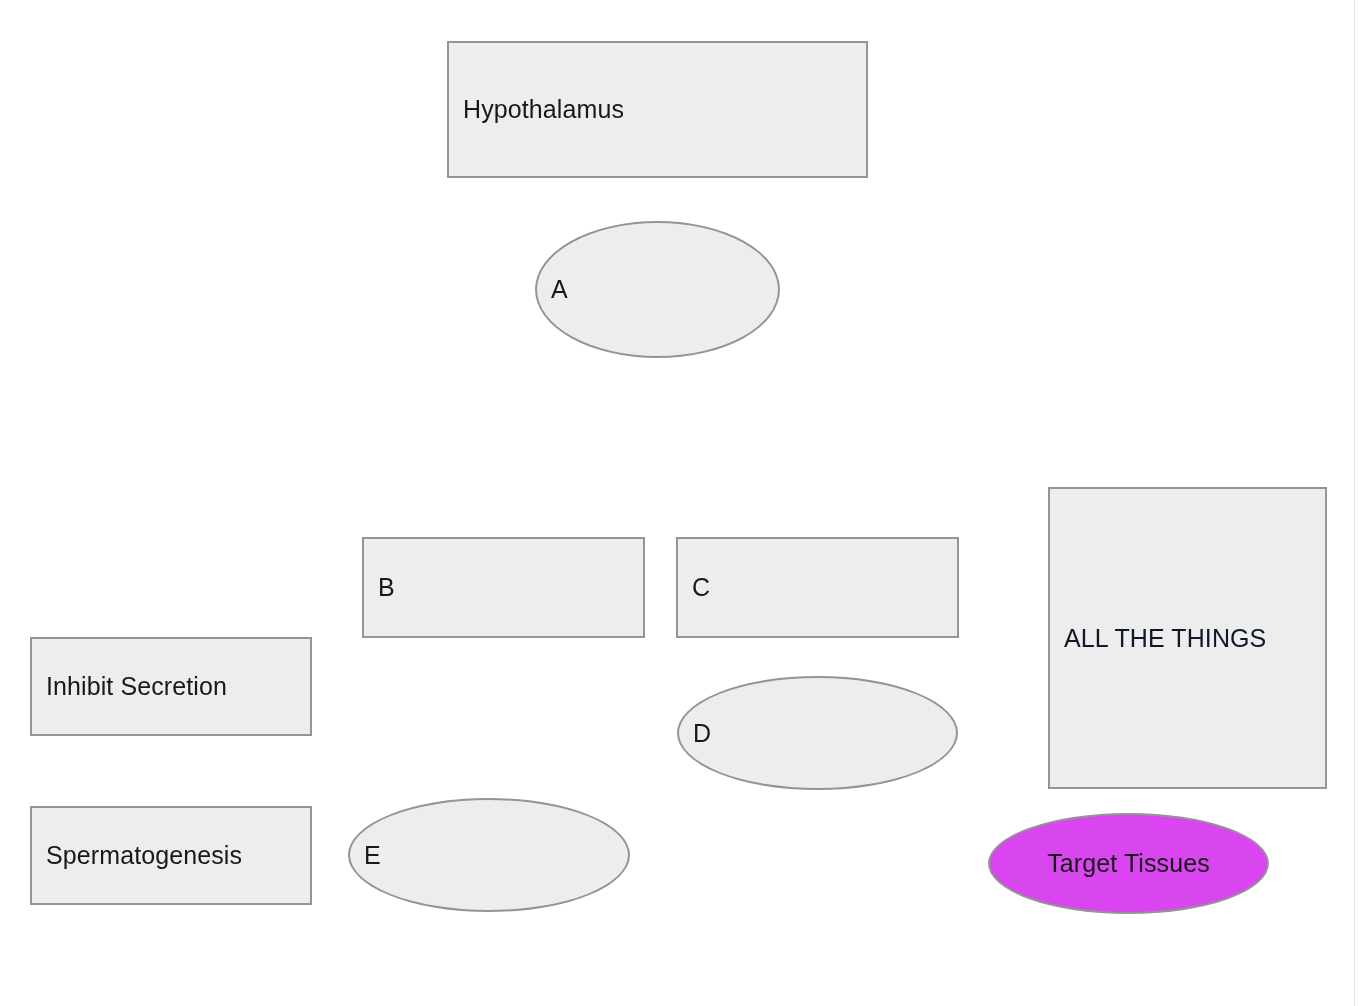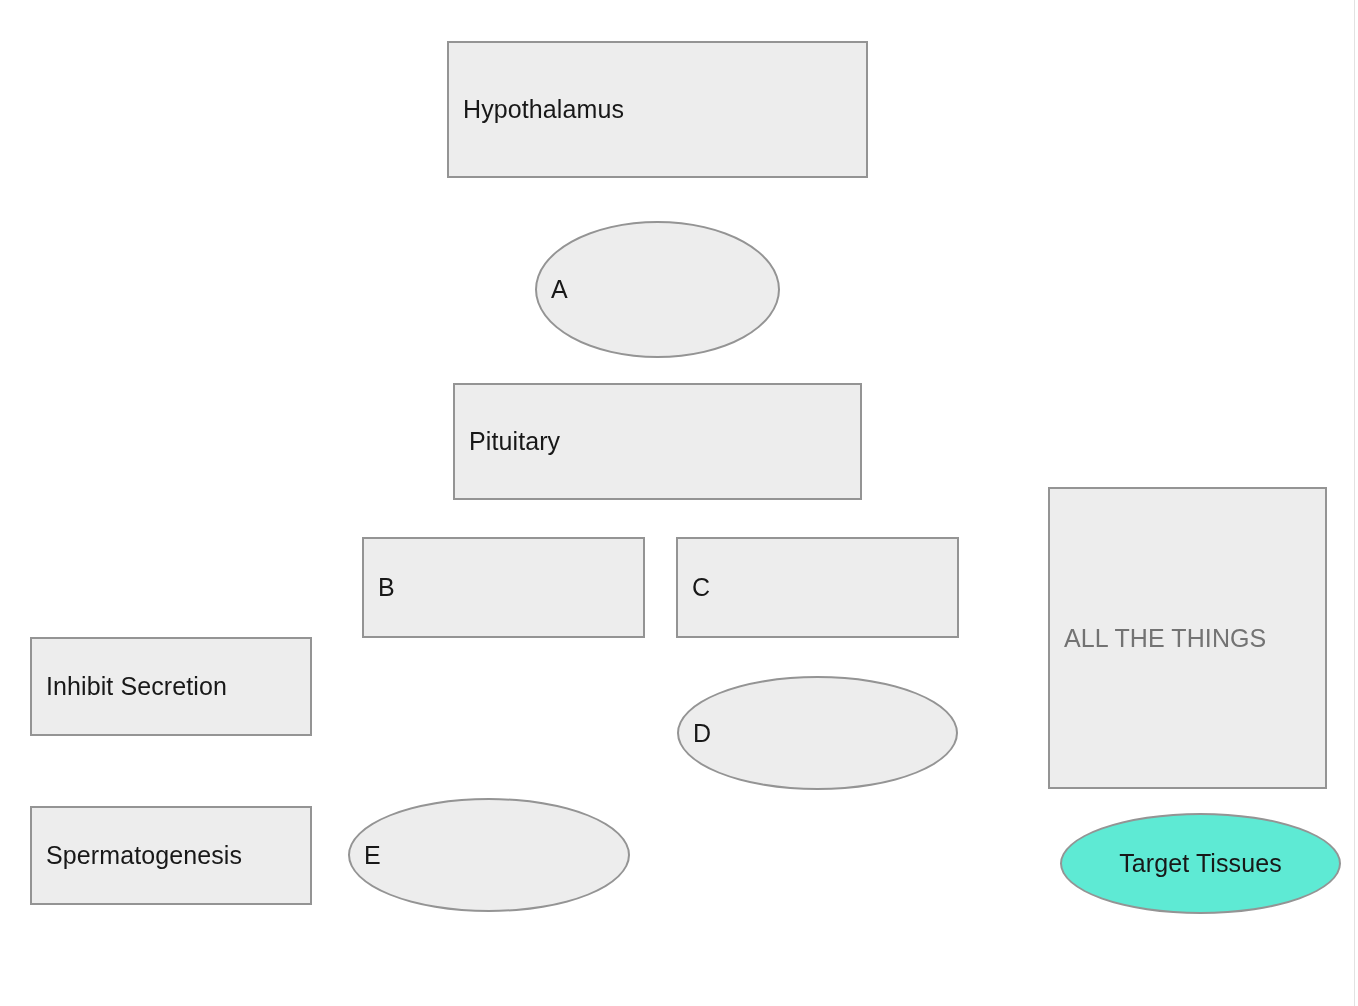--- a/index.html
+++ b/index.html
@@ -64,41 +64,38 @@
 <body>
 
 <div id="canvas" style="width: 1358px; height: 1006px; background: rgb(255, 255, 255);">
 
   <div class="node rect align-left" style="left: 447px; top: 41px; width: 421px; height: 137px; background: rgb(237, 237, 237); border-color: rgb(148, 148, 148); color: rgb(24, 24, 24);">
       <span class="label">Hypothalamus</span>
     </div>
     <div class="node ellipse align-left" style="left: 535px; top: 221px; width: 245px; height: 137px; background: rgb(237, 237, 237); border-color: rgb(148, 148, 148); color: rgb(24, 24, 24);">
       <span class="label">A</span>
     </div>
-    <div class="node rect align-left" style="left: 453px; top: 383px; width: 409px; height: 117px; background: rgb(237, 237, 237); border-color: rgb(148, 148, 148); color: rgb(24, 24, 24);">
-      <span class="label">Pituitary</span>
-    </div>
     <div class="node rect align-left" style="left: 362px; top: 537px; width: 283px; height: 101px; background: rgb(237, 237, 237); border-color: rgb(148, 148, 148); color: rgb(24, 24, 24);">
       <span class="label">B</span>
     </div>
     <div class="node rect align-left" style="left: 676px; top: 537px; width: 283px; height: 101px; background: rgb(237, 237, 237); border-color: rgb(148, 148, 148); color: rgb(24, 24, 24);">
       <span class="label">C</span>
     </div>
-    <div class="node rect align-left" style="left: 1048px; top: 487px; width: 279px; height: 302px; background: rgb(237, 237, 237); border-color: rgb(148, 148, 148); color: #737373;">
+    <div class="node rect align-left" style="left: 1048px; top: 487px; width: 279px; height: 302px; background: rgb(237, 237, 237); border-color: rgb(148, 148, 148); color: #0f172a;">
       <span class="label">ALL THE THINGS</span>
     </div>
     <div class="node rect align-left" style="left: 30px; top: 637px; width: 282px; height: 99px; background: rgb(237, 237, 237); border-color: rgb(148, 148, 148); color: rgb(24, 24, 24); justify-content: center;">
       <span class="label">Inhibit Secretion</span>
     </div>
     <div class="node ellipse align-left" style="left: 677px; top: 676px; width: 281px; height: 114px; background: rgb(237, 237, 237); border-color: rgb(148, 148, 148); color: rgb(24, 24, 24);">
       <span class="label">D</span>
     </div>
     <div class="node rect align-left" style="left: 30px; top: 806px; width: 282px; height: 99px; background: rgb(237, 237, 237); border-color: rgb(148, 148, 148); color: rgb(24, 24, 24);">
       <span class="label">Spermatogenesis</span>
     </div>
     <div class="node ellipse align-left" style="left: 348px; top: 798px; width: 282px; height: 114px; background: rgb(237, 237, 237); border-color: rgb(148, 148, 148); color: rgb(24, 24, 24);">
       <span class="label">E</span>
     </div>
-    <div class="node ellipse align-center" style="left: 1060px; top: 813px; width: 281px; height: 101px; background: #5eead4; border-color: rgb(148, 148, 148); color: rgb(24, 24, 24);">
+    <div class="node ellipse align-center" style="left: 988px; top: 813px; width: 281px; height: 101px; background: #d946ef; border-color: rgb(148, 148, 148); color: rgb(24, 24, 24);">
       <span class="label">Target Tissues</span>
     </div>
     <div class="page-edge" style="left: 1354px;"></div>
 </div>
 
 </body></html>

